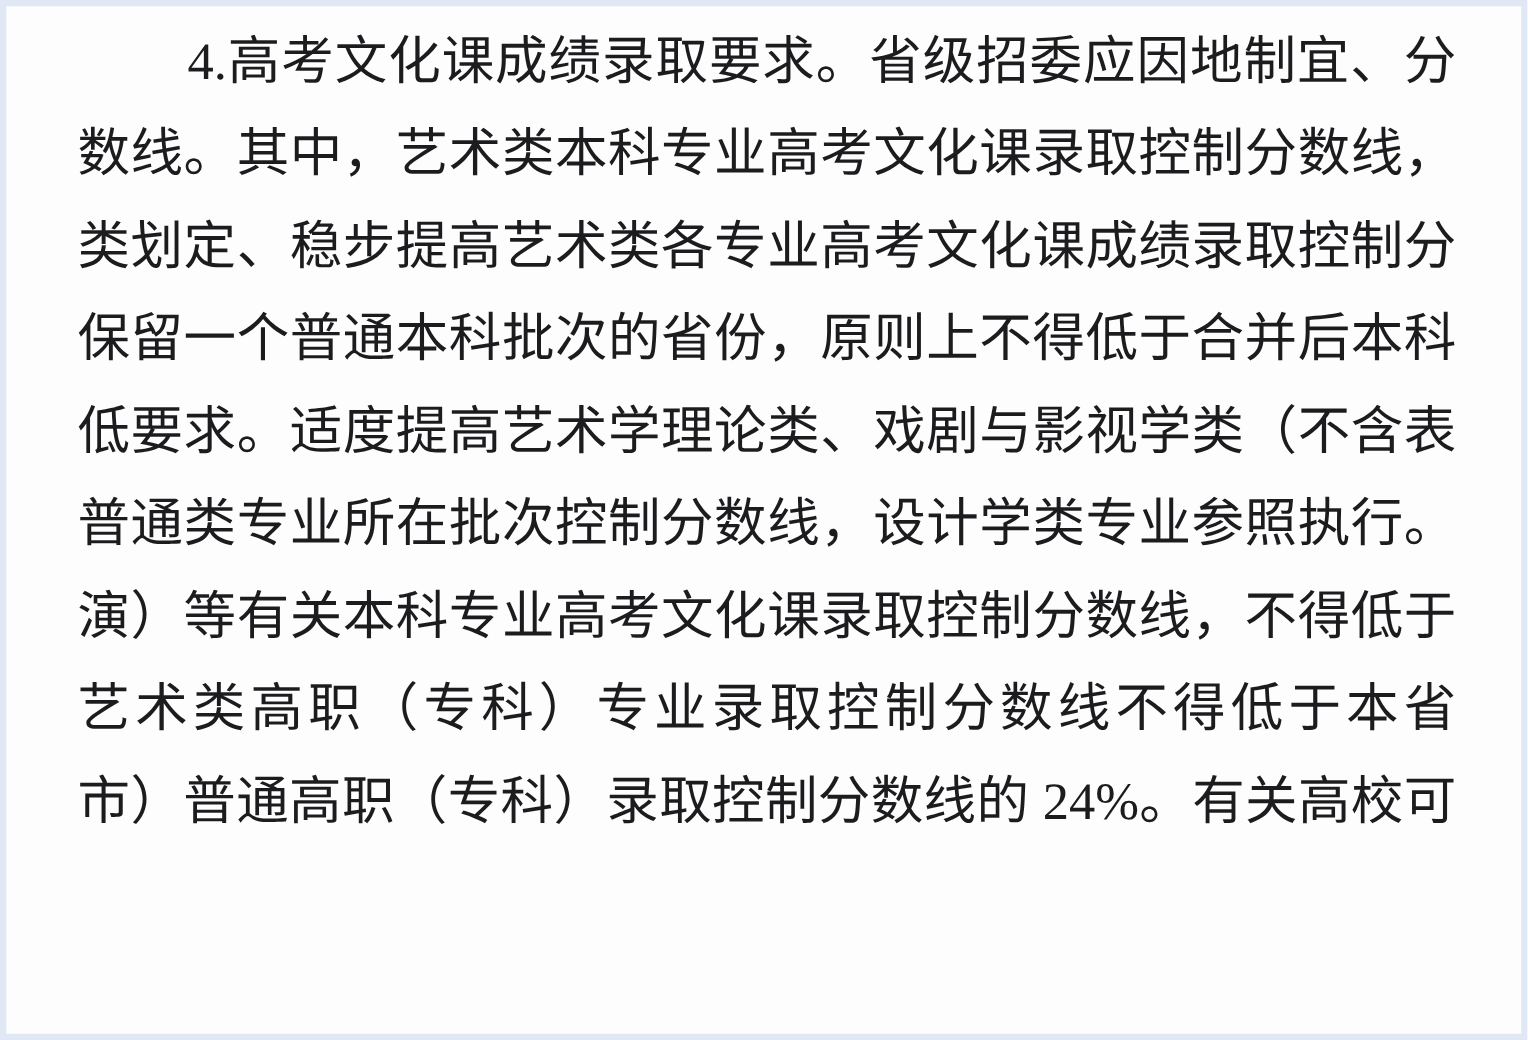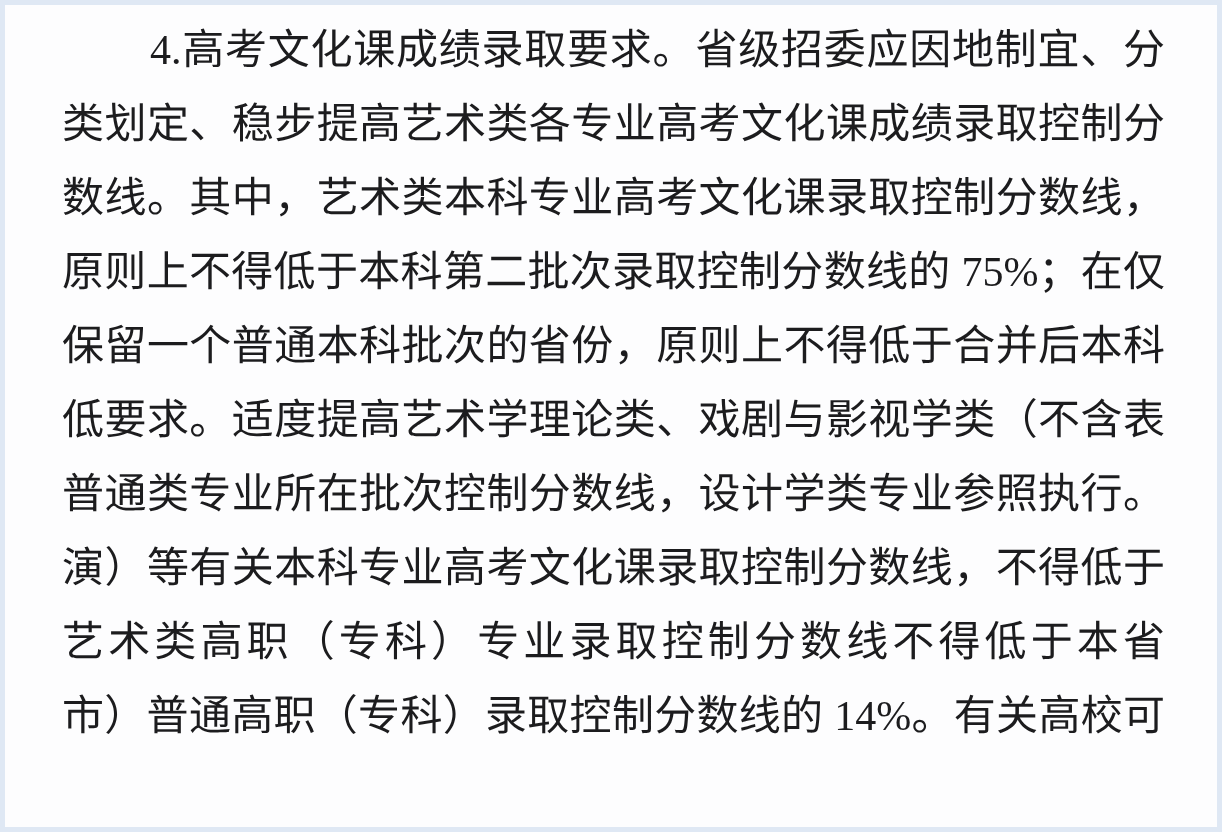--- a/index.html
+++ b/index.html
@@ -41,23 +41,22 @@
   .text-line.first-line {
     text-indent: 88px;
   }
 </style>
 </head>
 <body>
 
 <div class="page">
   <div class="paragraph" id="paragraph">
       <div class="text-line first-line">4.高考文化课成绩录取要求。省级招委应因地制宜、分</div>
+      <div class="text-line">数线。其中，艺术类本科专业高考文化课录取控制分数线，</div>
       <div class="text-line">类划定、稳步提高艺术类各专业高考文化课成绩录取控制分</div>
-      <div class="text-line">数线。其中，艺术类本科专业高考文化课录取控制分数线，</div>
-      <div class="text-line">原则上不得低于本科第二批次录取控制分数线的 75%；在仅</div>
       <div class="text-line">保留一个普通本科批次的省份，原则上不得低于合并后本科</div>
       <div class="text-line">低要求。适度提高艺术学理论类、戏剧与影视学类（不含表</div>
       <div class="text-line">普通类专业所在批次控制分数线，设计学类专业参照执行。</div>
       <div class="text-line">演）等有关本科专业高考文化课录取控制分数线，不得低于</div>
       <div class="text-line">艺术类高职（专科）专业录取控制分数线不得低于本省（区、</div>
-      <div class="text-line">市）普通高职（专科）录取控制分数线的 14%。有关高校可</div>
+      <div class="text-line">市）普通高职（专科）录取控制分数线的 24%。有关高校可</div>
     </div>
 </div>
 
 </body></html>

